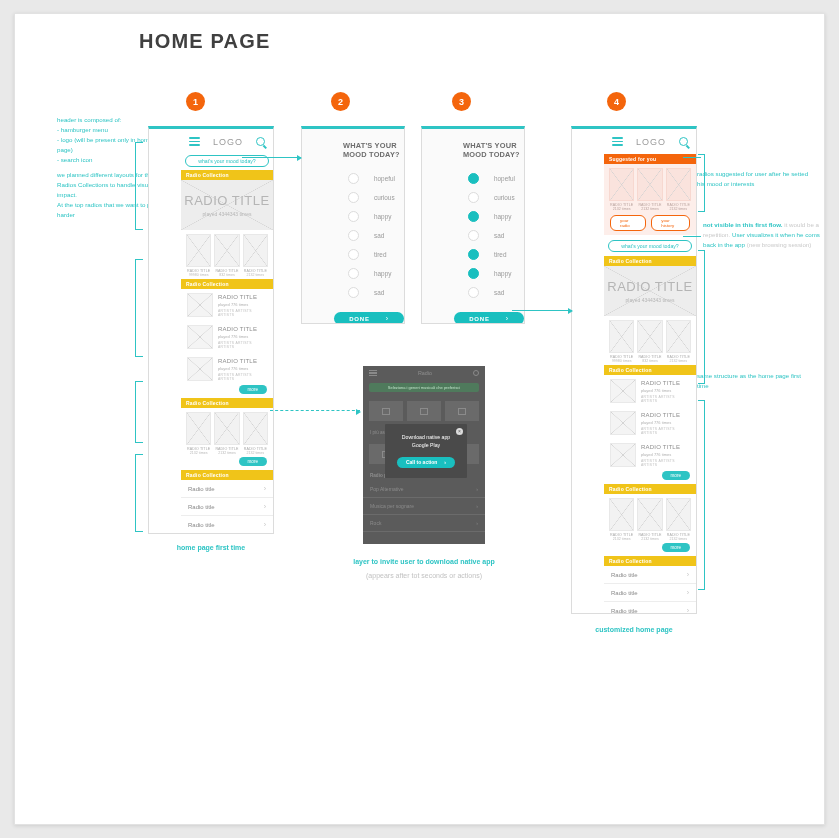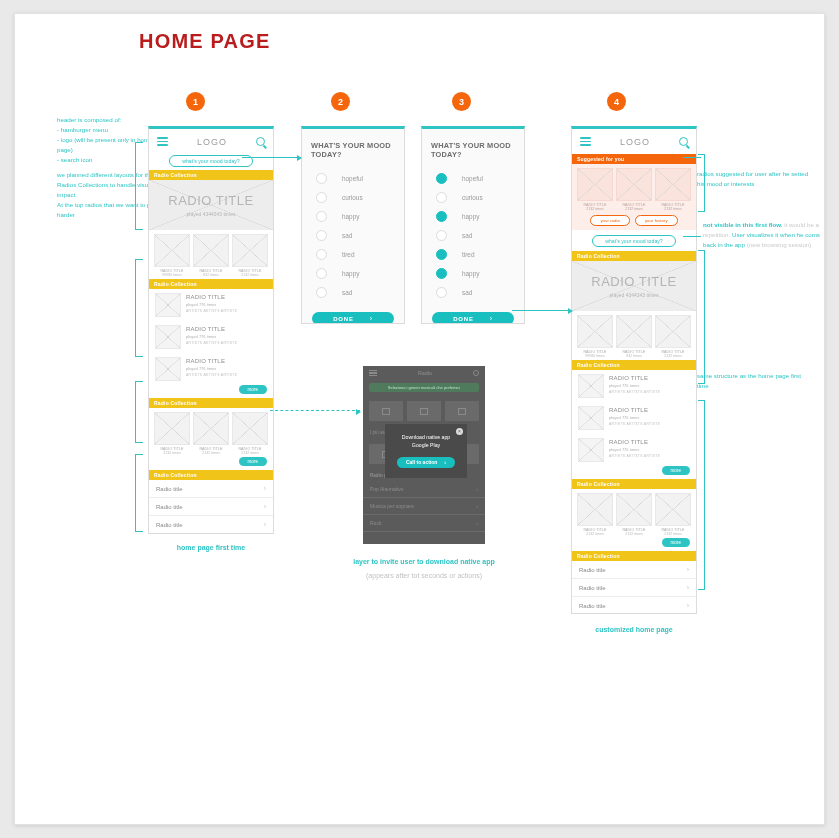--- a/index.html
+++ b/index.html
@@ -13,35 +13,36 @@
     position:absolute; left:14px; top:13px;
     width:811px; height:812px;
     background:#ffffff;
     border:1px solid #e2e2e2;
     box-shadow:0 1px 4px rgba(0,0,0,0.12);
     overflow:hidden;
   }
   .page-title {
     position:absolute; left:124px; top:16px;
     font-size:20px; font-weight:bold; letter-spacing:1.2px;
-    color:#b91c1c;
+    color:#404040;
   }
 
   
   .badge {
     position:absolute; width:19px; height:19px; border-radius:50%;
     background:#f4650c; color:#fff; font-size:9px; font-weight:bold;
     display:flex; align-items:center; justify-content:center;
   }
 
   
   .phone {
     position:absolute; background:#fff;
     border:1px solid #dcdcdc; border-top:3px solid #2ec4c4;
     overflow:hidden;
+    padding-left:32px;
   }
   .ph-head {
     height:25px; display:flex; align-items:center; justify-content:space-between;
     padding:0 8px; background:#fff;
   }
   .burger { width:11px; }
   .burger span { display:block; height:1.6px; background:#2ec4c4; margin:2px 0; border-radius:1px;}
   .logo { font-size:9px; color:#9a9a9a; letter-spacing:1px; }
   .mag {
     width:9px; height:9px; border:1.5px solid #2ec4c4; border-radius:50%;

